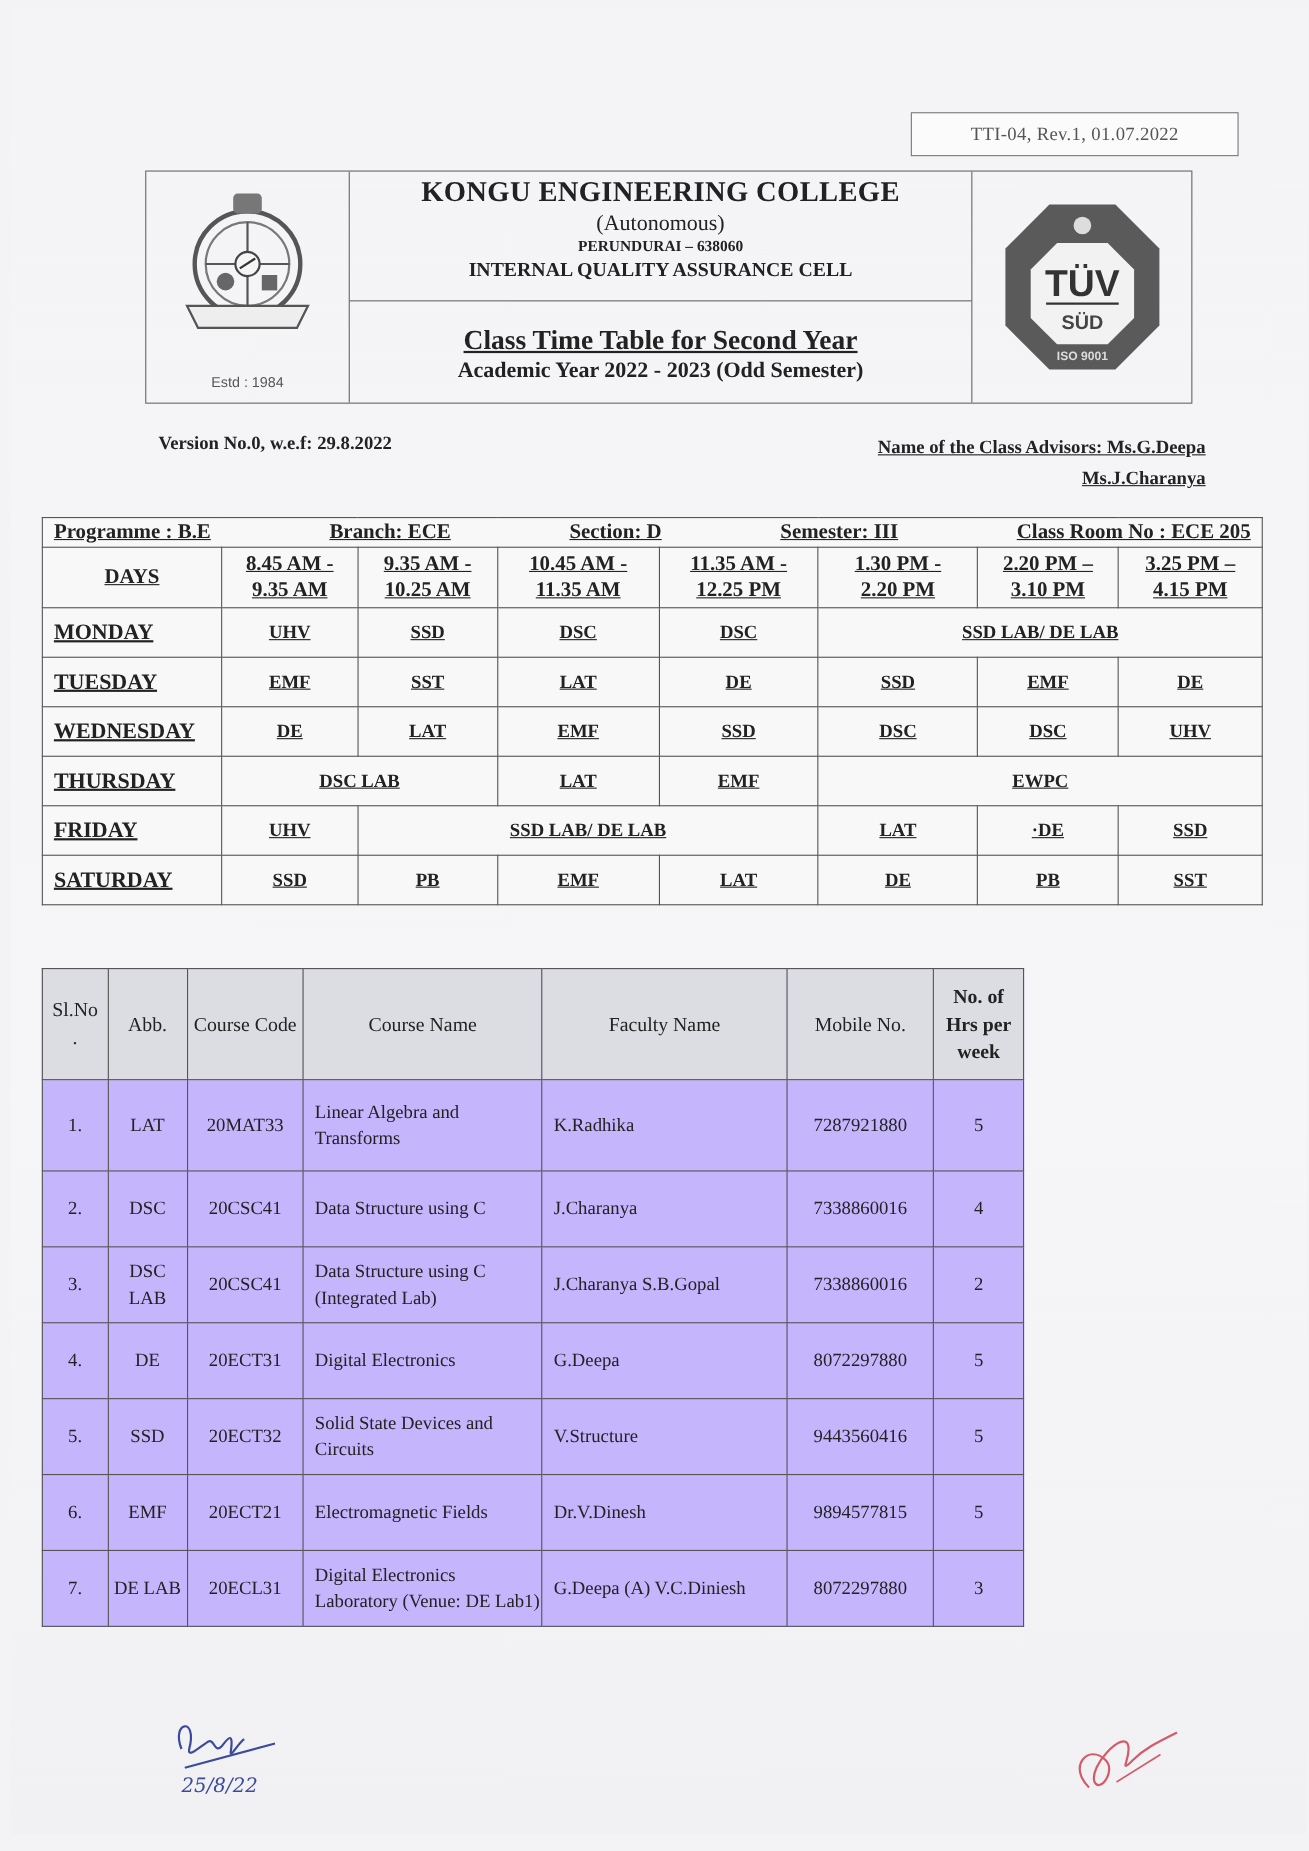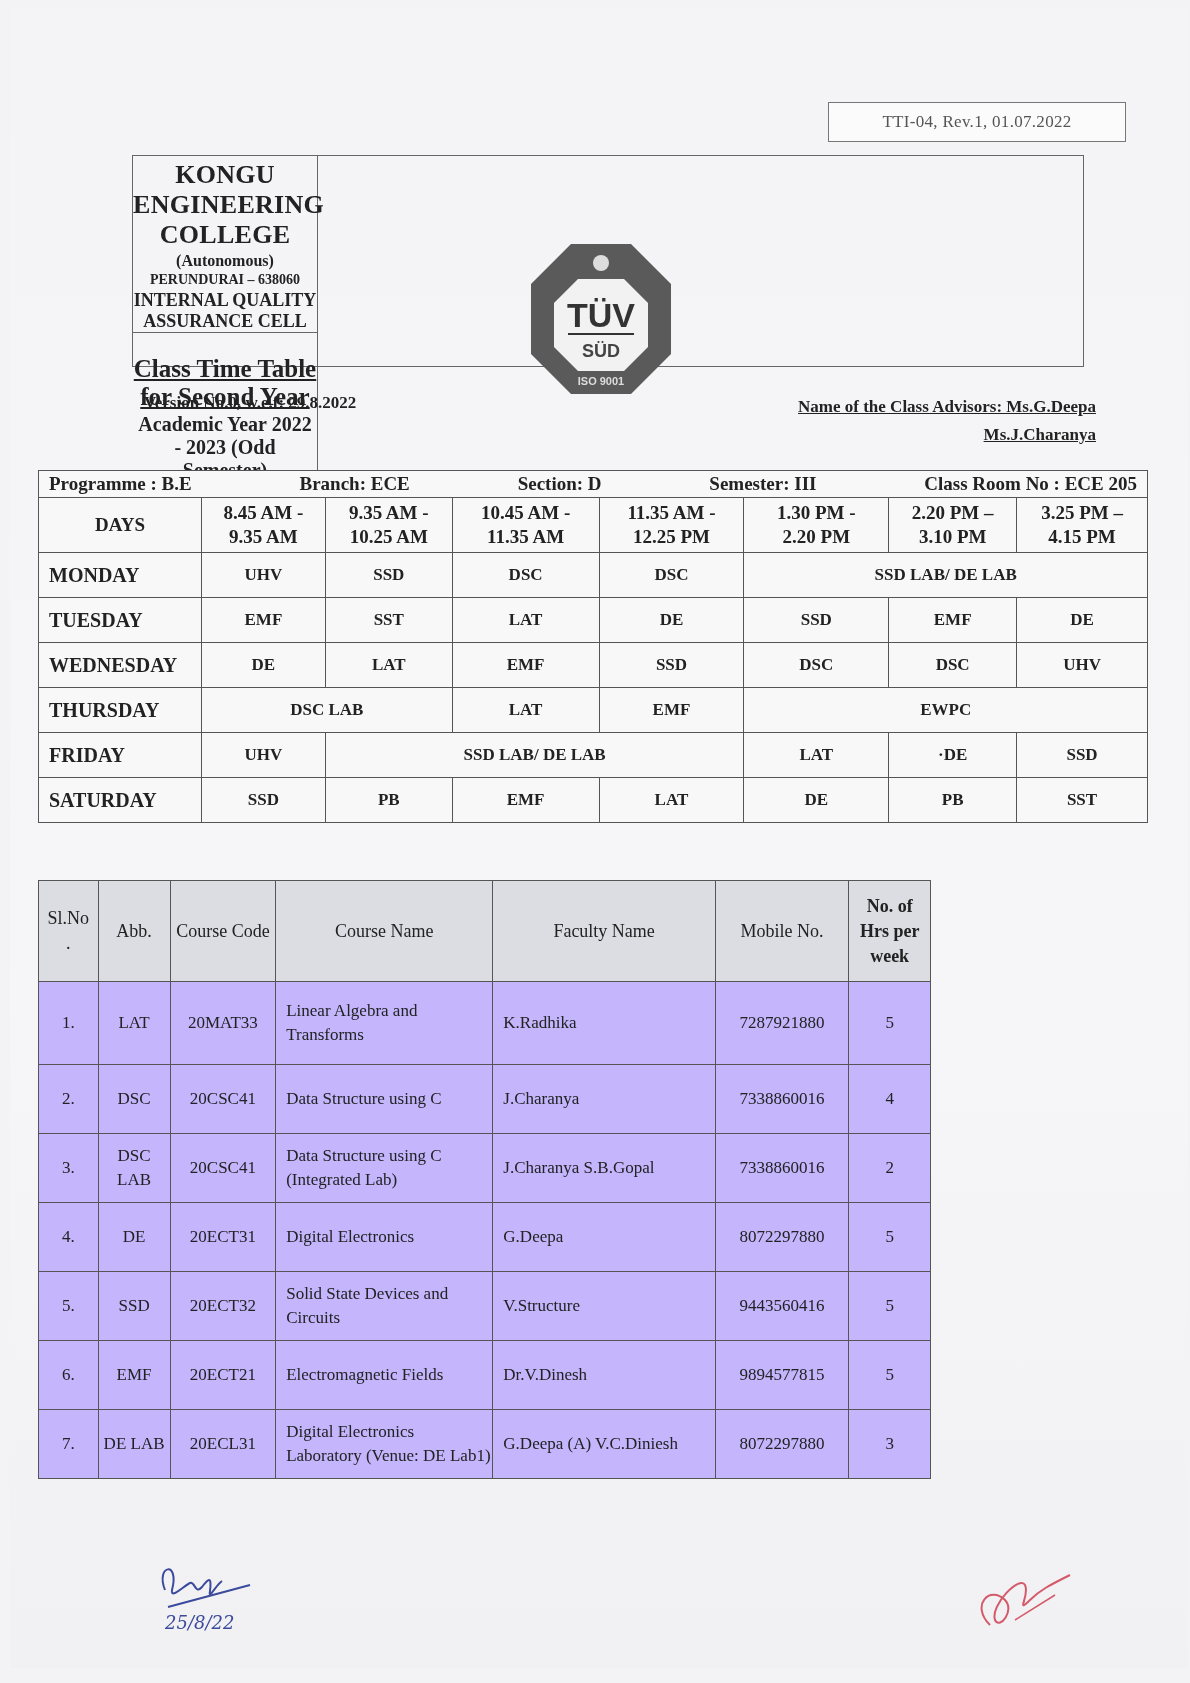--- a/index.html
+++ b/index.html
@@ -15,32 +15,32 @@
   .header { position:absolute; left:132px; top:155px; width:950px; height:210px;
     border:1.5px solid #666; display:grid; grid-template-columns:185px 566px 1fr; }
   .header > div { border-right:1.5px solid #666; position:relative;gap:20px; }
   .header > div:last-child { border-right:none; }
   .logo-left { display:flex; flex-direction:column; align-items:center; justify-content:center; }
   .estd { font-family:"Liberation Sans", sans-serif; font-size:13px; color:#555; margin-top:2px; }
   .hcenter { display:flex; flex-direction:column; }
   .hc-top { flex:0 0 115px; border-bottom:1.5px solid #666; text-align:center; padding-top:2px; }
   .hc-bot { flex:1; text-align:center; }
   .college { font-size:26px; font-weight:bold; letter-spacing:0.3px; margin-top:2px; }
-  .auto { font-size:16px; font-weight:bold; margin-top:2px; }
+  .auto { font-size:20px; font-weight:normal; margin-top:2px; }
   .city { font-size:14px; font-weight:bold; margin-top:2px; }
   .iqac { font-size:18px; font-weight:bold; margin-top:2px; }
   .dept { font-size:25px; font-weight:bold; margin-top:4px; }
   .ctt { font-size:25px; font-weight:bold; text-decoration:underline; margin-top:2px; }
   .ay { font-size:20px; font-weight:bold; margin-top:2px; }
   .logo-right { display:flex; align-items:center; justify-content:center; }
   .meta-left { position:absolute; left:144px; top:393px; font-size:17px; font-weight:bold; }
   .meta-right { position:absolute; right:94px; top:393px; font-size:17px; font-weight:bold; text-align:right; line-height:28px; }
   .meta-right span { text-decoration:underline; display:block; }
   table { border-collapse:collapse; position:absolute; }
-  .tt { left:38px; top:470px; width:1110px; background:#f8f8f9; }
+  .tt { left:38px; top:470px; width:1110px; background:#f8f8f9;text-decoration:underline; }
   .tt td { border:1.5px solid #555; text-align:center; font-weight:bold; font-size:19px; padding:0; }
   .tt .info td { height:26px; text-align:left; font-size:19px; }
   .info-row { display:flex; justify-content:space-between; padding:0 10px; }
   .tt .hdr td { height:54px; line-height:24px; }
   .tt .day td { height:44px; }
   .tt .day td.dname { text-align:left; padding-left:10px; font-size:20px; }
   .tt .cell { font-size:17px; }
   .ct { left:38px; top:880px; width:893px; background:#c4b5fd; }
   .ct th { border:1.5px solid #555; background:#dcdde2; font-weight:normal; font-size:18px; height:98px; line-height:25px; }
   .ct th.bold { font-weight:bold; font-family:"Liberation Serif", serif; }
@@ -51,20 +51,35 @@
   .sig2 { position:absolute; left:960px; top:1545px; }
 </style>
 </head>
 <body>
 
 <div class="page"></div>
 
 <div class="revbox">TTI-04, Rev.1, 01.07.2022</div>
 
 <div class="header">
+  <div class="logo-left">
+    <svg width="150" height="150" viewBox="0 0 150 150">
+      <circle cx="75" cy="72" r="48" fill="none" stroke="#555" stroke-width="4"></circle>
+      <circle cx="75" cy="72" r="38" fill="none" stroke="#777" stroke-width="2"></circle>
+      <line x1="75" y1="34" x2="75" y2="110" stroke="#555" stroke-width="2"></line>
+      <line x1="37" y1="72" x2="113" y2="72" stroke="#555" stroke-width="2"></line>
+      <circle cx="75" cy="72" r="11" fill="#f5f5f5" stroke="#444" stroke-width="2"></circle>
+      <line x1="68" y1="76" x2="82" y2="67" stroke="#333" stroke-width="2"></line>
+      <rect x="62" y="8" width="26" height="18" rx="4" fill="#777"></rect>
+      <path d="M20 110 L130 110 L120 130 L30 130 Z" fill="#eee" stroke="#555" stroke-width="2"></path>
+      <circle cx="55" cy="88" r="8" fill="#666"></circle>
+      <rect x="88" y="82" width="14" height="14" fill="#666"></rect>
+    </svg>
+    <div class="estd">Estd : 1984</div>
+  </div>
   <div class="hcenter">
     <div class="hc-top">
       <div class="college">KONGU ENGINEERING COLLEGE</div>
       <div class="auto">(Autonomous)</div>
       <div class="city">PERUNDURAI – 638060</div>
       <div class="iqac">INTERNAL QUALITY ASSURANCE CELL</div>
     </div>
     <div class="hc-bot">
       <div class="ctt">Class Time Table for Second Year</div>
       <div class="ay">Academic Year 2022 - 2023 (Odd Semester)</div>

